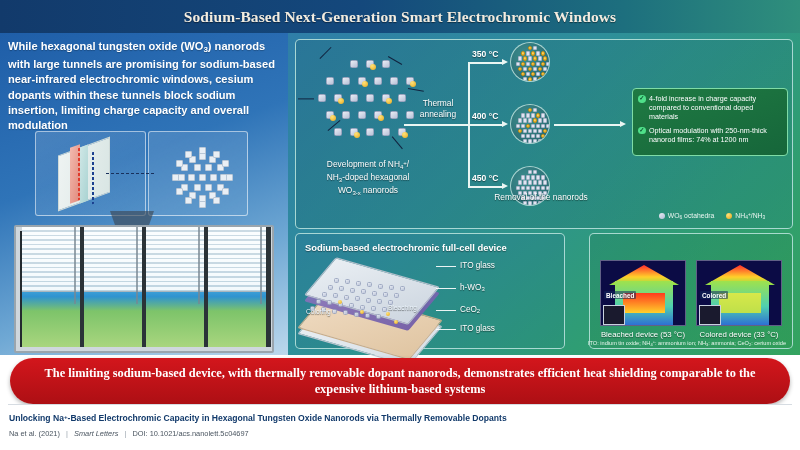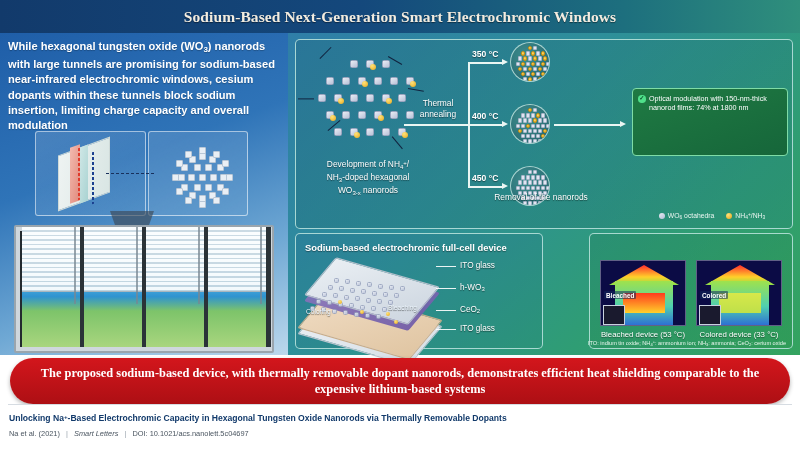--- a/index.html
+++ b/index.html
@@ -90,21 +90,21 @@
   
   .right-panel {
     position:absolute; left:288px; top:0; width:512px; height:322px;
     background: linear-gradient(135deg,#2f7ea8 0%,#2e8f9a 38%,#2f9d74 72%,#34a35f 100%);
   }
   .card {
     position:absolute; border:1.2px solid rgba(190,230,225,.85); border-radius:5px;
   }
   #card-synthesis { left:7px; top:6px; width:498px; height:190px;
     background: linear-gradient(135deg,rgba(38,110,140,.55),rgba(40,140,115,.55)); }
-  #card-device { left:7px; top:200px; width:248px; height:116px;
+  #card-device { left:7px; top:200px; width:270px; height:116px;
     background: linear-gradient(150deg,rgba(40,120,150,.5),rgba(40,140,120,.5)); }
   #card-thermal { left:301px; top:200px; width:204px; height:116px;
     background: linear-gradient(150deg,rgba(38,135,105,.5),rgba(45,150,80,.5)); }
 
   .card-title { position:absolute; color:#ffffff; font-size:9.4px; font-weight:bold;
     text-shadow:0 1px 1px rgba(0,0,0,.4); }
 
   
   .cluster { position:absolute; }
   .oct { position:absolute; width:7.5px; height:7.5px; border-radius:1.5px;
@@ -476,21 +476,25 @@
           </div>
 
         <div class="arrow-line" style="left:258px; top:84px; width:66px;"></div>
         <div class="arrow-head" style="left:324px; top:81px;"></div>
 
         <div class="dev-label" style="left:190px; top:152px; width:110px;">Removal of the nanorods</div>
 
         <div id="results-box">
           <div class="bullet">
             <span class="check">✓</span>
-            <span>Optical modulation with 150-nm-thick nanorod films: 74% at 1800 nm</span>
+            <span>4-fold increase in charge capacity compared to conventional doped materials</span>
+          </div>
+          <div class="bullet">
+            <span class="check">✓</span>
+            <span>Optical modulation with 250-nm-thick nanorod films: 74% at 1200 nm</span>
           </div>
         </div>
 
         <div class="legend-row">
           <div class="legend-item">
             <span class="lg-dot oc"></span>
             <span>WO<span class="sub">6</span> octahedra</span>
           </div>
           <div class="legend-item">
             <span class="lg-dot dp"></span>
@@ -584,21 +588,21 @@
           <div class="th-inset"></div>
         </div>
         <div class="th-cap" style="left:101px;">Colored device (33 °C)</div>
       </div>
 
       <div class="abbrev">ITO: indium tin oxide; NH<span class="sub">4</span><span class="sup">+</span>: ammonium ion; NH<span class="sub">3</span>: ammonia; CeO<span class="sub">2</span>: cerium oxide</div>
     </div>
   </div>
 
   <div class="banner">
-    <div class="banner-text">The proposed sodium-based device, with thermally removable dopant nanorods, demonstrates efficient heat shielding comparable to the expensive lithium-based systems</div>
+    <div class="banner-text">The limiting sodium-based device, with thermally removable dopant nanorods, demonstrates efficient heat shielding comparable to the expensive lithium-based systems</div>
   </div>
 
   <div class="footer">
     <div class="footer-rule"></div>
     <div class="paper-title">Unlocking Na<span class="sup">+</span>-Based Electrochromic Capacity in Hexagonal Tungsten Oxide Nanorods via Thermally Removable Dopants</div>
     <div class="paper-meta">
       <span>Na et al. (2021)</span>
       <span class="sep">|</span>
       <i>Smart Letters</i>
       <span class="sep">|</span>

